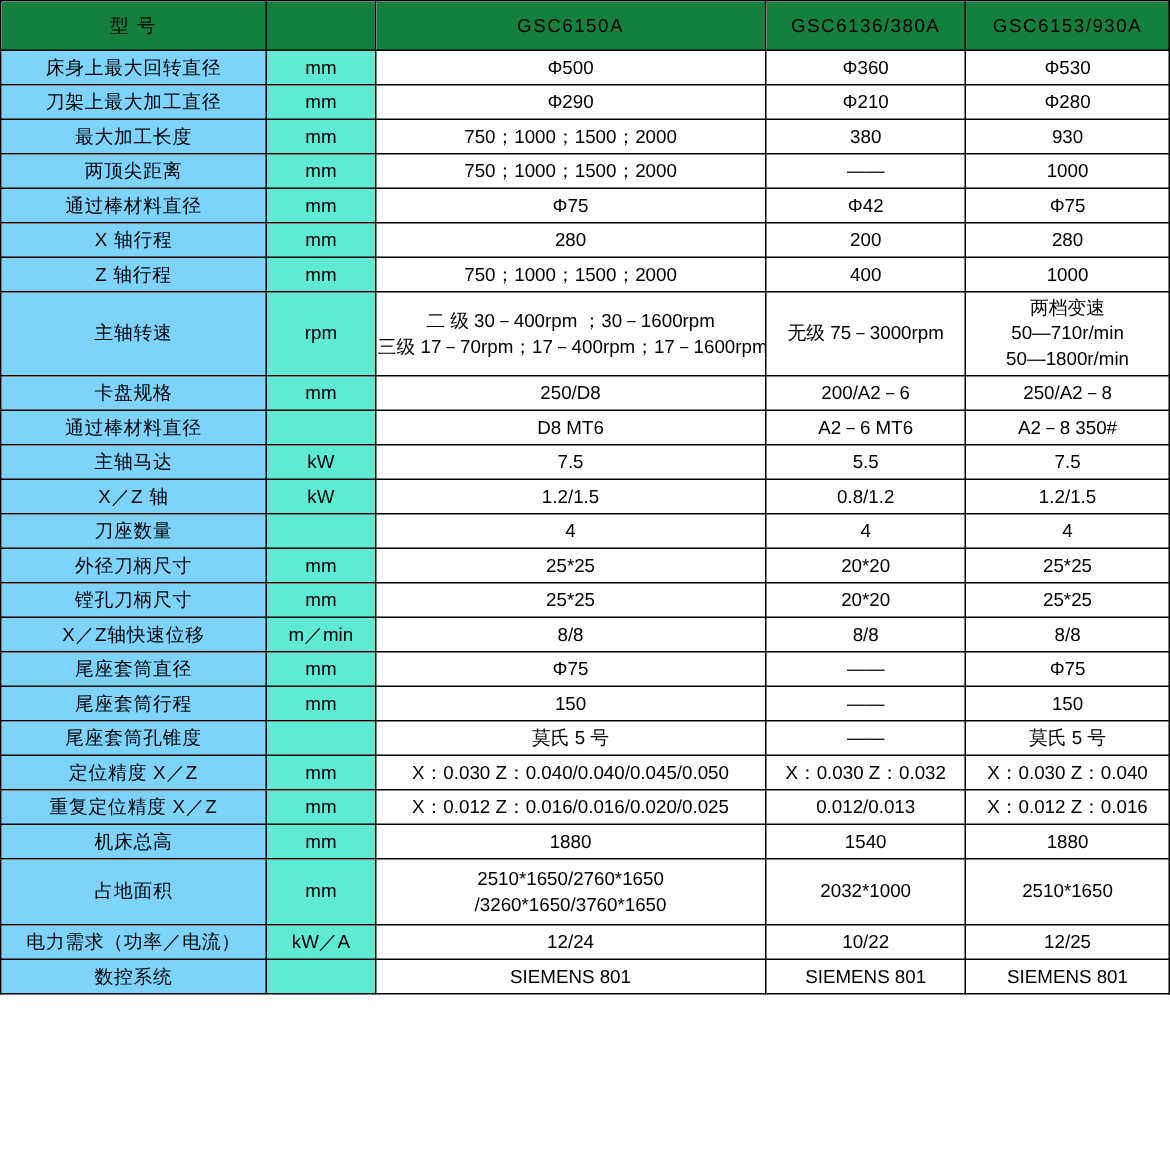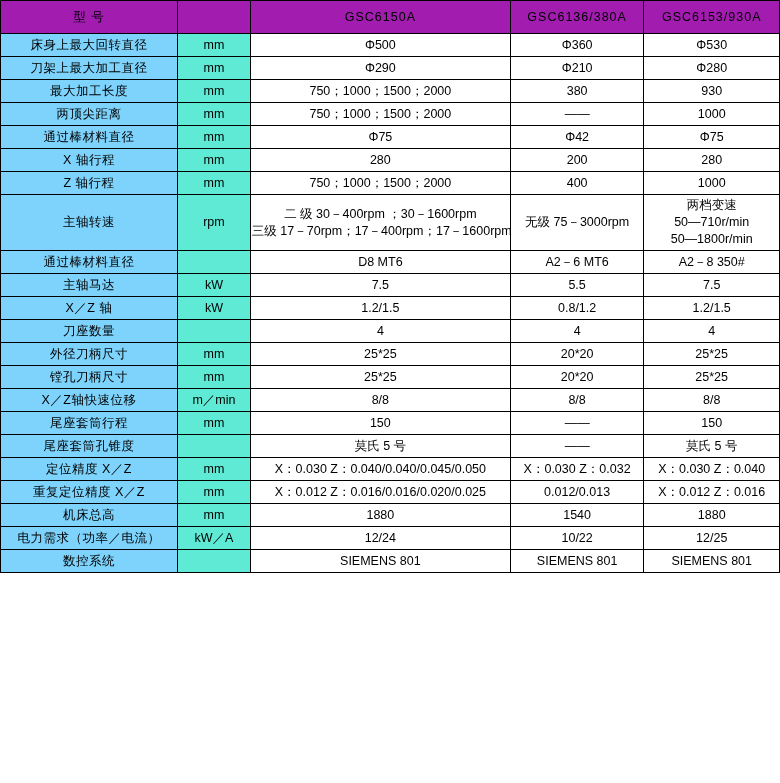--- a/index.html
+++ b/index.html
@@ -24,21 +24,21 @@
     font-size: 12.5px;
     font-weight: normal;
     text-align: center;
     vertical-align: middle;
     padding: 2px 1px;
     line-height: 1.35;
     white-space: nowrap;
     overflow: hidden;
   }
   .hdr-row td {
-    background: #a21caf;
+    background: #15803d;
     font-size: 14px;
     letter-spacing: 1px;
     height: 28px;
   }
   .hdr-name {
     font-size: 14px;
     letter-spacing: 5px;
   }
   .c-name {
     text-align: left;
@@ -138,20 +138,27 @@
         <td class="two-line">
           <span>无级 75－3000rpm</span>
         </td>
         <td class="two-line">
           <span>两档变速</span>
           <span>50—710r/min</span>
           <span>50—1800r/min</span>
         </td>
       </tr>
       <tr class="row">
+        <td class="c-name">卡盘规格</td>
+        <td class="c-unit">mm</td>
+        <td>250/D8</td>
+        <td>200/A2－6</td>
+        <td>250/A2－8</td>
+      </tr>
+      <tr class="row">
         <td class="c-name">通过棒材料直径</td>
         <td class="c-unit"></td>
         <td>D8        MT6</td>
         <td>A2－6    MT6</td>
         <td>A2－8    350#</td>
       </tr>
       <tr class="row">
         <td class="c-name">主轴马达</td>
         <td class="c-unit">kW</td>
         <td>7.5</td>
@@ -187,20 +194,27 @@
         <td>25*25</td>
       </tr>
       <tr class="row">
         <td class="c-name">X／Z轴快速位移</td>
         <td class="c-unit">m／min</td>
         <td>8/8</td>
         <td>8/8</td>
         <td>8/8</td>
       </tr>
       <tr class="row">
+        <td class="c-name">尾座套筒直径</td>
+        <td class="c-unit">mm</td>
+        <td>Φ75</td>
+        <td>——</td>
+        <td>Φ75</td>
+      </tr>
+      <tr class="row">
         <td class="c-name">尾座套筒行程</td>
         <td class="c-unit">mm</td>
         <td>150</td>
         <td>——</td>
         <td>150</td>
       </tr>
       <tr class="row">
         <td class="c-name">尾座套筒孔锥度</td>
         <td class="c-unit"></td>
         <td>莫氏 5 号</td>
@@ -220,20 +234,34 @@
         <td>X：0.012 Z：0.016/0.016/0.020/0.025</td>
         <td>0.012/0.013</td>
         <td>X：0.012 Z：0.016</td>
       </tr>
       <tr class="row">
         <td class="c-name">机床总高</td>
         <td class="c-unit">mm</td>
         <td>1880</td>
         <td>1540</td>
         <td>1880</td>
+      </tr>
+      <tr class="med">
+        <td class="c-name">占地面积</td>
+        <td class="c-unit">mm</td>
+        <td class="two-line">
+          <span>2510*1650/2760*1650</span>
+          <span>/3260*1650/3760*1650</span>
+        </td>
+        <td class="two-line">
+          <span>2032*1000</span>
+        </td>
+        <td class="two-line">
+          <span>2510*1650</span>
+        </td>
       </tr>
       <tr class="row">
         <td class="c-name">电力需求（功率／电流）</td>
         <td class="c-unit">kW／A</td>
         <td>12/24</td>
         <td>10/22</td>
         <td>12/25</td>
       </tr>
       <tr class="row">
         <td class="c-name">数控系统</td>

